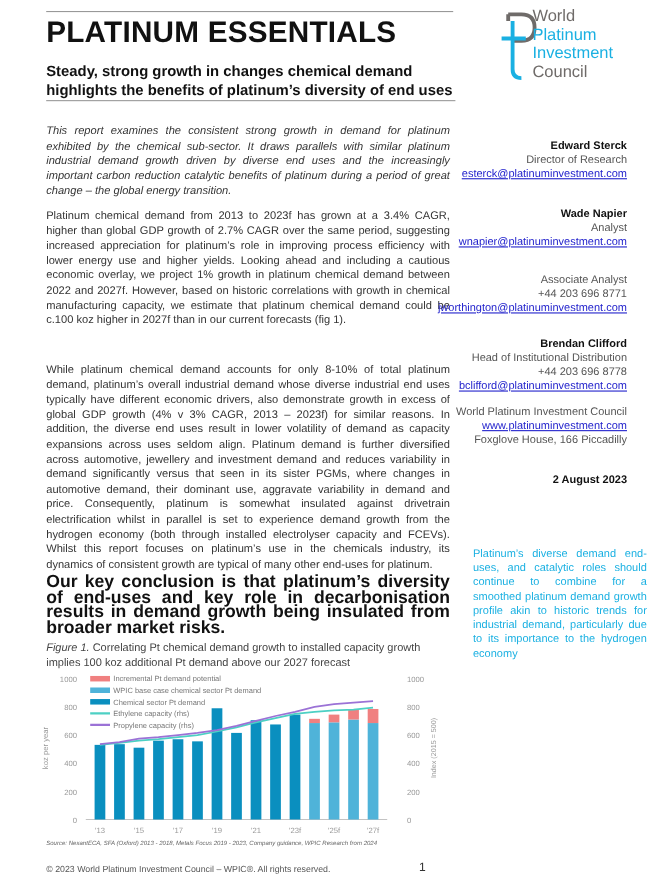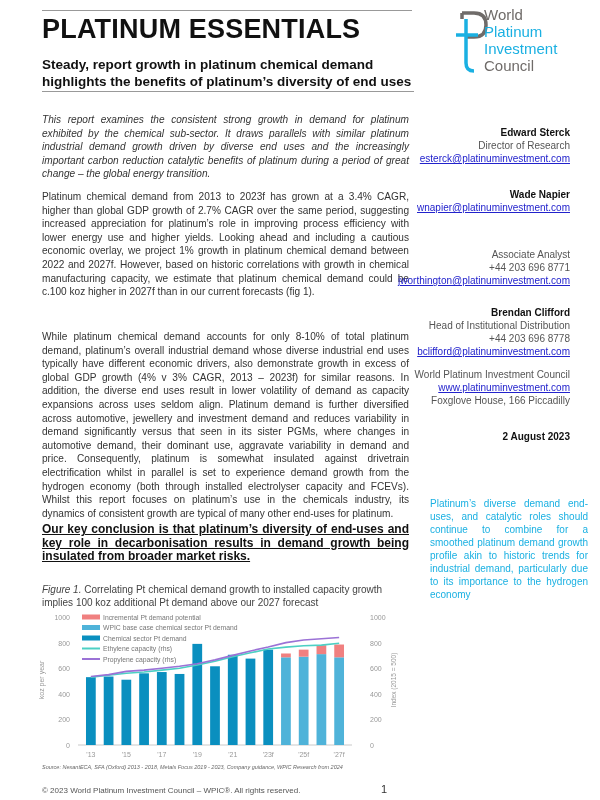--- a/index.html
+++ b/index.html
@@ -11,38 +11,38 @@
   .subtitle { left:42px; top:56px; width:380px; font-size:13.5px; font-weight:bold; line-height:17px; color:#111; }
   .subline { left:42px; top:91px; width:372px; height:1px; background:#999; }
   .logo { left:452px; top:5px; width:140px; height:80px; }
   .logo-text { left:484px; top:6px; font-size:15px; line-height:17px; }
   .logo-text .w { color:#6f6b69; }
   .logo-text .p { color:#1ab0e2; }
   .col { left:42px; width:367px; font-size:10.1px; line-height:13.6px; color:#333; text-align:justify; }
   .intro { top:113px; font-style:italic; }
   .p1 { top:190px; }
   .p2 { top:330px; }
-  .concl { top:523px; font-weight:bold; color:#111; font-size:12px;text-decoration:underline; }
+  .concl { top:523px; font-weight:bold; color:#111; font-size:16px; }
   .sidebar { right:30px; width:190px; text-align:right; font-size:10px; line-height:13px; color:#555; }
   .sidebar .name { font-weight:bold; color:#111; }
   .sidebar a { color:#2222cc; text-decoration:underline; }
   .quote { left:430px; top:497px; width:158px; font-size:10px; line-height:13px; color:#1ab0e2; text-align:justify; }
   .figcap { left:42px; top:583px; width:370px; font-size:10px; line-height:13px; color:#444; }
   .source { left:42px; top:764px; font-size:5.5px; font-style:italic; color:#666; }
   .footer { left:42px; top:786px; font-size:8px; color:#555; }
   .pagenum { left:381px; top:783px; font-size:11px; color:#333; }
   svg text { font-family:"Liberation Sans", sans-serif; }
 </style>
 </head>
 <body>
 
 <div class="abs topline"></div>
 <div class="abs title">PLATINUM ESSENTIALS</div>
 <div class="abs subtitle">
-  <div>Steady, report growth in platinum chemical demand</div>
+  <div>Steady, strong growth in changes chemical demand</div>
   <div>highlights the benefits of platinum’s diversity of end uses</div>
 </div>
 <div class="abs subline"></div>
 
 <svg class="abs logo" viewBox="0 0 140 80" width="140" height="80">
   <path d="M10 8 L10 14 M10 8 L22 8 Q34 8 34 20 Q34 32 22 32 L14 32" stroke="#6f6b69" stroke-width="3.5" fill="none"></path>
   <path d="M14 14 L14 58 Q14 66 22 66" stroke="#1ab0e2" stroke-width="3.5" fill="none"></path>
   <path d="M4 30 L26 30" stroke="#1ab0e2" stroke-width="3.5" fill="none"></path>
 </svg>
 <div class="abs logo-text">
@@ -57,20 +57,21 @@
 <div class="abs col p2">While platinum chemical demand accounts for only 8-10% of total platinum demand, platinum’s overall industrial demand whose diverse industrial end uses typically have different economic drivers, also demonstrate growth in excess of global GDP growth (4% v 3% CAGR, 2013 – 2023f) for similar reasons. In addition, the diverse end uses result in lower volatility of demand as capacity expansions across uses seldom align. Platinum demand is further diversified across automotive, jewellery and investment demand and reduces variability in demand significantly versus that seen in its sister PGMs, where changes in automotive demand, their dominant use, aggravate variability in demand and price. Consequently, platinum is somewhat insulated against drivetrain electrification whilst in parallel is set to experience demand growth from the hydrogen economy (both through installed electrolyser capacity and FCEVs). Whilst this report focuses on platinum’s use in the chemicals industry, its dynamics of consistent growth are typical of many other end-uses for platinum.</div>
 <div class="abs col concl">Our key conclusion is that platinum’s diversity of end-uses and key role in decarbonisation results in demand growth being insulated from broader market risks.</div>
 
 <div class="abs sidebar" style="top:126px;">
   <div class="name">Edward Sterck</div>
   <div>Director of Research</div>
   <a>esterck@platinuminvestment.com</a>
 </div>
 <div class="abs sidebar" style="top:188px;">
   <div class="name">Wade Napier</div>
+  <div>Analyst</div>
   <a>wnapier@platinuminvestment.com</a>
 </div>
 <div class="abs sidebar" style="top:248px;">
   <div>Associate Analyst</div>
   <div>+44 203 696 8771</div>
   <a>jworthington@platinuminvestment.com</a>
 </div>
 <div class="abs sidebar" style="top:306px;">
   <div class="name">Brendan Clifford</div>
   <div>Head of Institutional Distribution</div>

